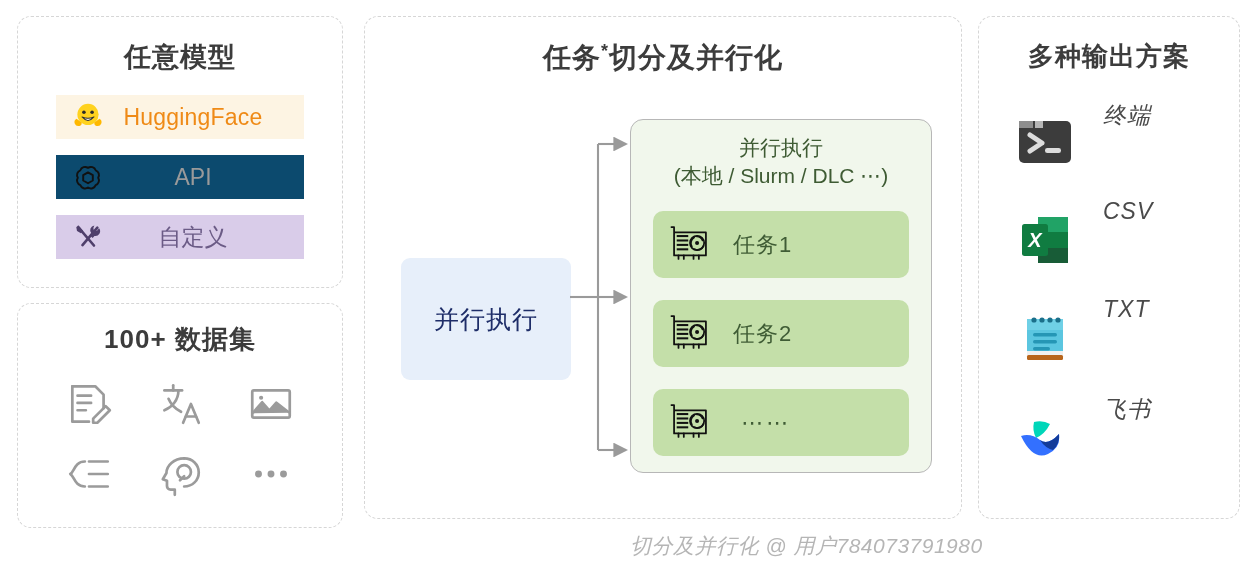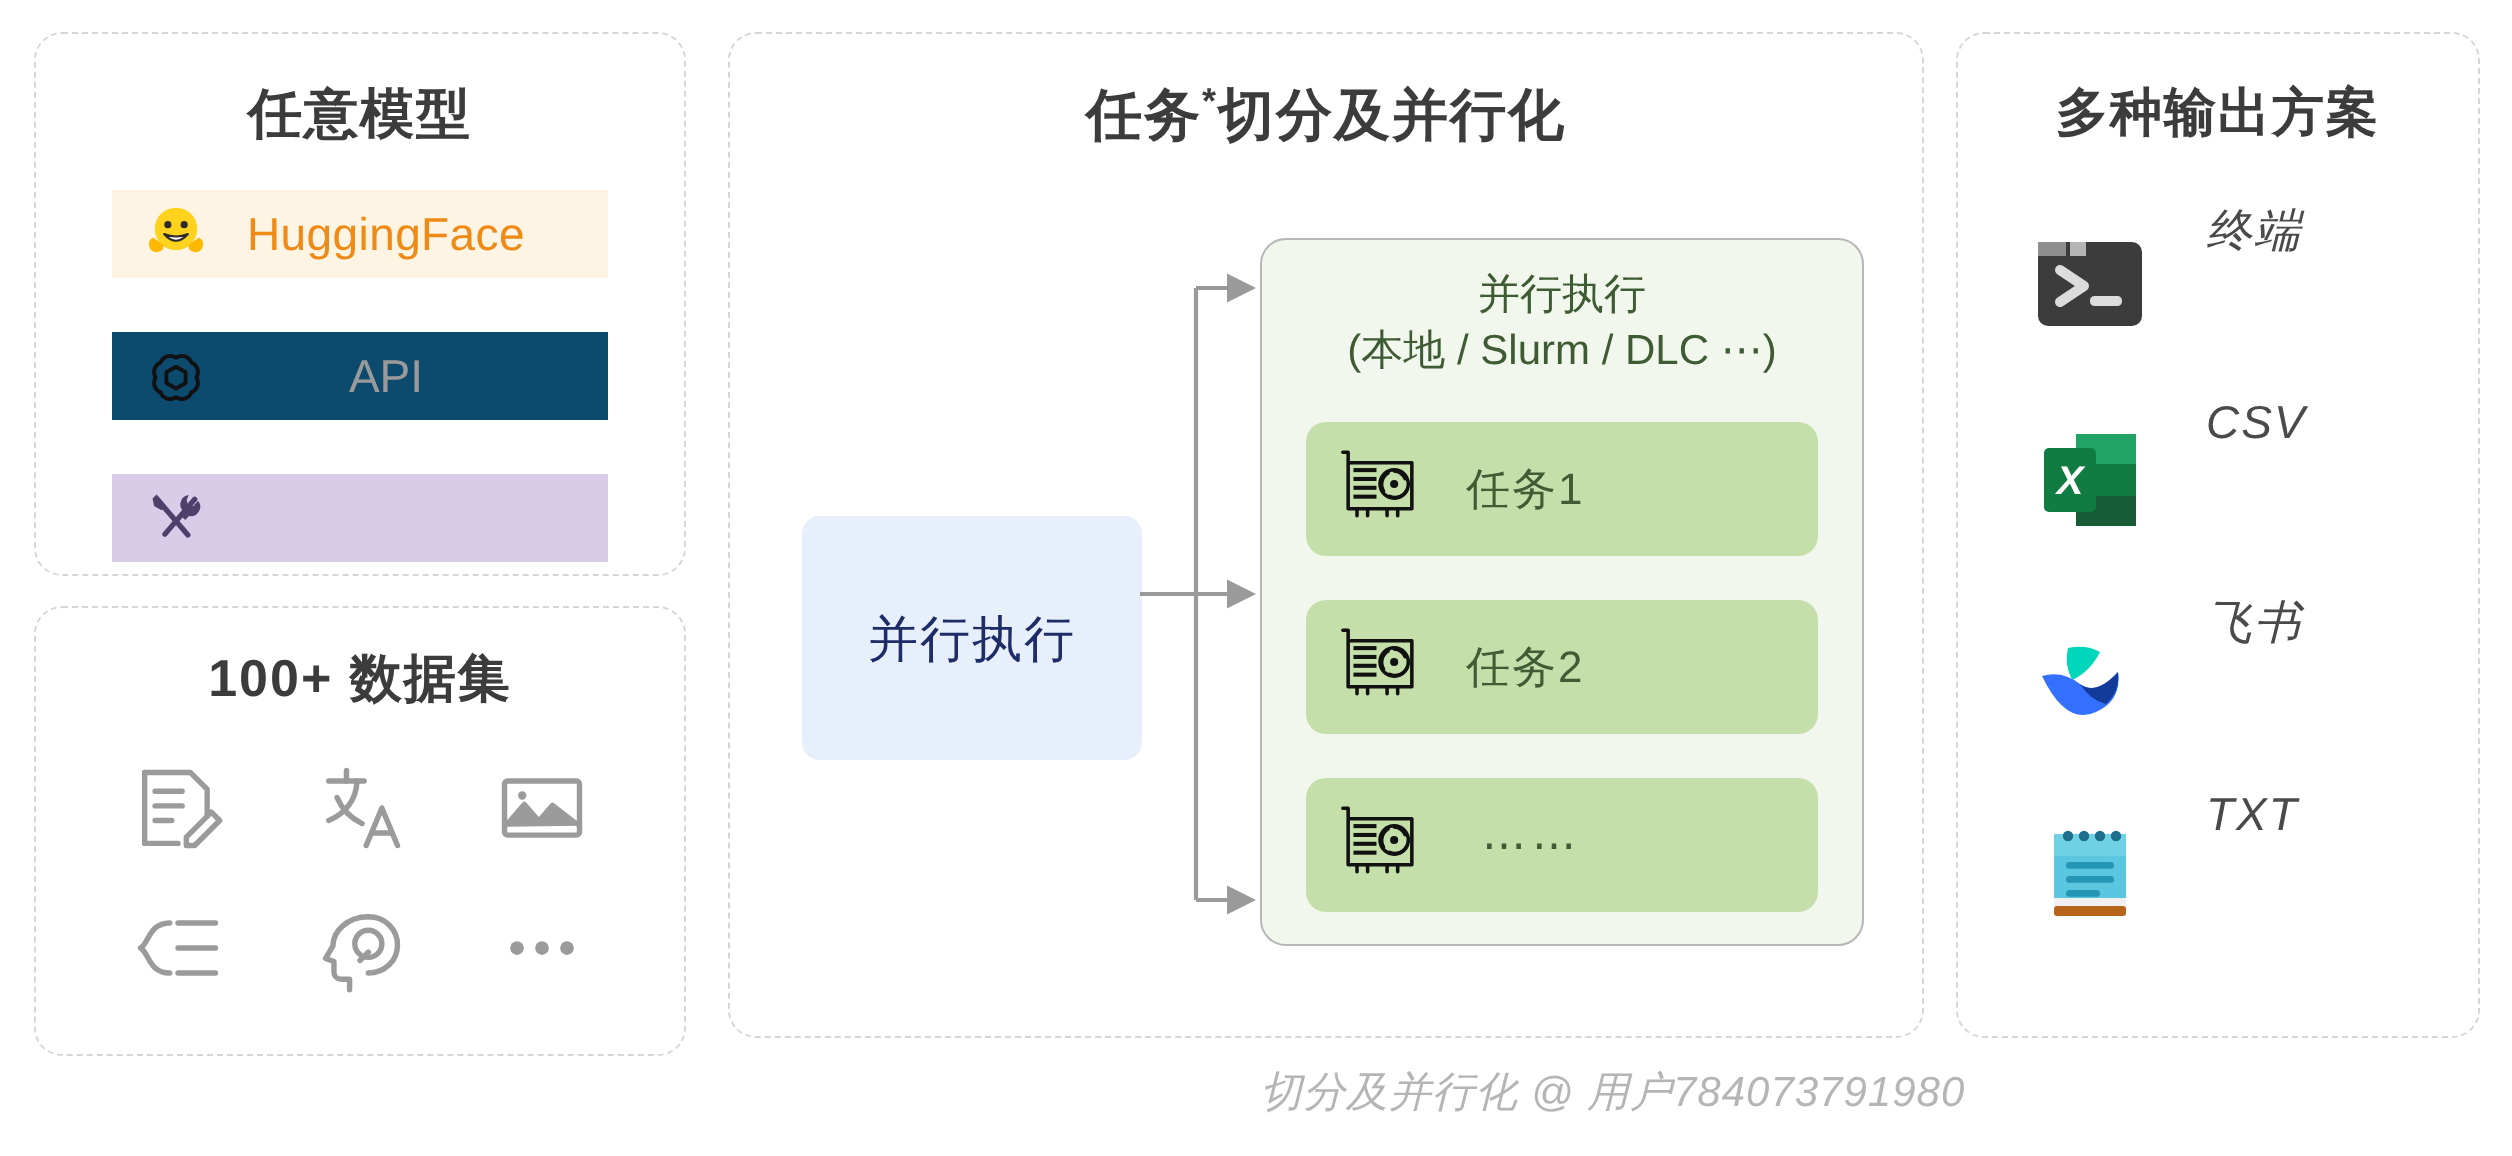--- a/index.html
+++ b/index.html
@@ -26,21 +26,21 @@
     color: #3c3c3c;
     letter-spacing: 1px;
   }
 
   
   #card-models { left: 17px; top: 16px; width: 326px; height: 272px; }
   #card-models .card-title { font-size: 27px; margin-top: 22px; }
   .model-list { margin-top: 20px; padding: 0 38px; }
   .model-row {
     display: flex; align-items: center;
-    height: 44px; margin-bottom: 27px;
+    height: 44px; margin-bottom: 16px;
     padding-left: 10px;
   }
   .model-row .m-icon {
     width: 44px; display: flex; align-items: center; justify-content: center;
     flex: 0 0 44px;
   }
   .model-row .m-label {
     flex: 1; text-align: center; font-size: 23px; padding-right: 28px;
   }
   #row-hf { background: #fdf4e3; }
@@ -158,20 +158,21 @@
         <span class="m-icon">
           <svg width="34" height="34" viewBox="0 0 40 40">
             <g stroke="#4f3f6b" stroke-width="3.1" stroke-linecap="round" fill="none">
               <path d="M9 9 L27 30"></path>
               <path d="M31 9 L13.5 29.5"></path>
             </g>
             <path d="M27.5 6.5 a5.6 5.6 0 0 0 -3.6 9.2 l-2 2.3 l3.6 3.2 l2.1 -2.4 a5.6 5.6 0 0 0 5.4 -9 l-2.7 3.1 l-3.3 -0.4 l-0.7 -3.2 z" fill="#4f3f6b"></path>
             <path d="M8.6 6.2 l-2.4 2.3 l0.9 4.4 l4.5 2.6 l2.7 -2.6 z" fill="#4f3f6b"></path>
           </svg>
         </span>
+        <span class="m-label">自定义</span>
       </div>
 
     </div>
   </div>
 
   <div class="card" id="card-datasets">
     <div class="card-title">100+ 数据集</div>
     <div class="ds-grid">
 
       <div class="ds-cell">
@@ -337,31 +338,20 @@
         <span class="o-icon">
           <svg width="54" height="54" viewBox="0 0 54 54">
             <rect x="20" y="4" width="30" height="15" fill="#21a366"></rect>
             <rect x="20" y="19" width="30" height="16" fill="#107c41"></rect>
             <rect x="20" y="35" width="30" height="15" fill="#185c37"></rect>
             <rect x="4" y="11" width="26" height="32" rx="2.5" fill="#107c41"></rect>
             <text x="17" y="34" font-family="'Liberation Sans',sans-serif" font-size="20" font-weight="bold" fill="#ffffff" text-anchor="middle">X</text>
           </svg>
         </span>
         <span class="o-label">CSV</span>
-      </div>
-
-      <div class="out-row">
-        <span class="o-icon">
-          <svg width="56" height="48" viewBox="0 0 56 48">
-            <path d="M17 10 q9 -2 16 2 q-5 10 -14 14 q-4 -8 -2 -16 z" fill="#00d6b9"></path>
-            <path d="M4 24 q10 -3 19 4 q8 6 19 -6 q2 14 -11 20 q-15 7 -27 -18 z" fill="#3370ff"></path>
-            <path d="M23 28 q8 6 19 -6 q1 10 -6 16 q-8 -2 -13 -10 z" fill="#133c9a"></path>
-          </svg>
-        </span>
-        <span class="o-label">飞书</span>
       </div>
 
       <div class="out-row">
         <span class="o-icon">
           <svg width="52" height="54" viewBox="0 0 52 54">
             <rect x="8" y="8" width="36" height="36" rx="2" fill="#5bc6e0"></rect>
             <rect x="8" y="8" width="36" height="11" fill="#6fd0e6"></rect>
             <rect x="8" y="40" width="36" height="5" fill="#f0f0f0"></rect>
             <rect x="8" y="44" width="36" height="5" rx="1.5" fill="#b8651b"></rect>
             <g fill="#2596b5">
@@ -373,19 +363,30 @@
               <circle cx="15" cy="9" r="2.6"></circle>
               <circle cx="23" cy="9" r="2.6"></circle>
               <circle cx="31" cy="9" r="2.6"></circle>
               <circle cx="39" cy="9" r="2.6"></circle>
             </g>
           </svg>
         </span>
         <span class="o-label">TXT</span>
       </div>
 
+      <div class="out-row">
+        <span class="o-icon">
+          <svg width="56" height="48" viewBox="0 0 56 48">
+            <path d="M17 10 q9 -2 16 2 q-5 10 -14 14 q-4 -8 -2 -16 z" fill="#00d6b9"></path>
+            <path d="M4 24 q10 -3 19 4 q8 6 19 -6 q2 14 -11 20 q-15 7 -27 -18 z" fill="#3370ff"></path>
+            <path d="M23 28 q8 6 19 -6 q1 10 -6 16 q-8 -2 -13 -10 z" fill="#133c9a"></path>
+          </svg>
+        </span>
+        <span class="o-label">飞书</span>
+      </div>
+
     </div>
   </div>
 
 
   <div class="watermark">切分及并行化 @ 用户784073791980</div>
 
 </div>
 
 </body></html>

